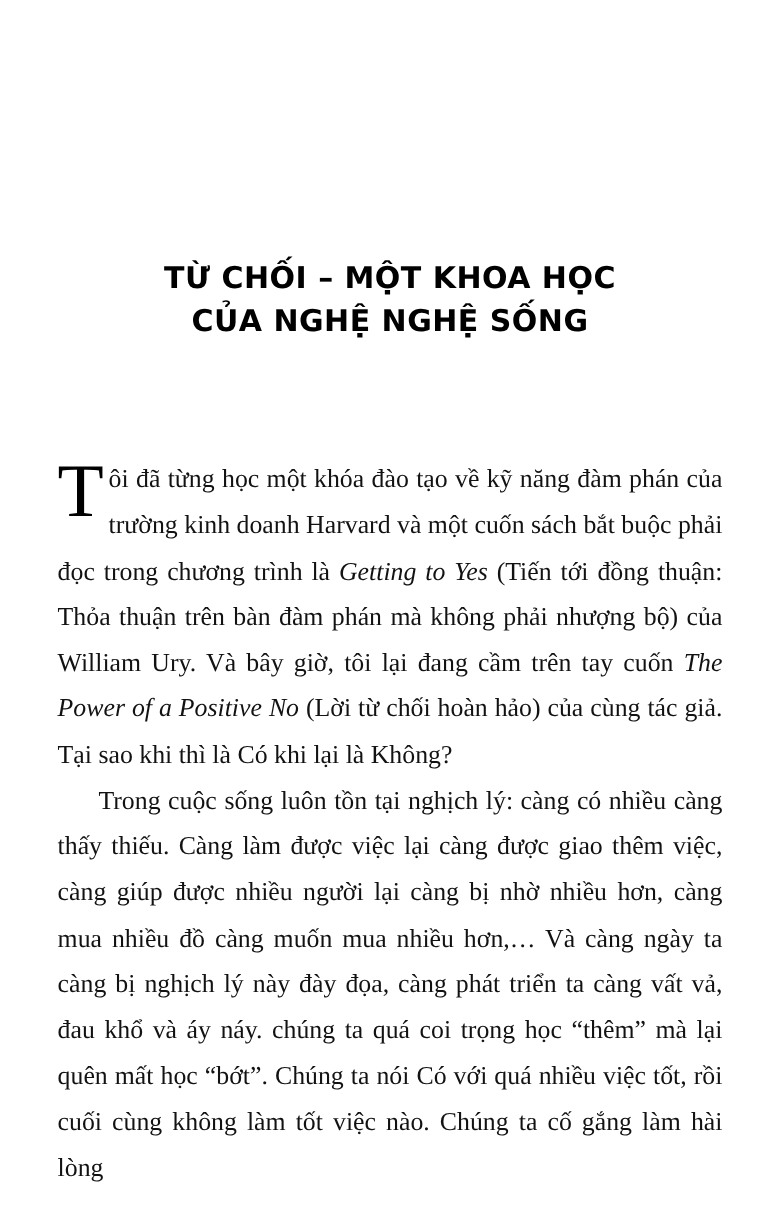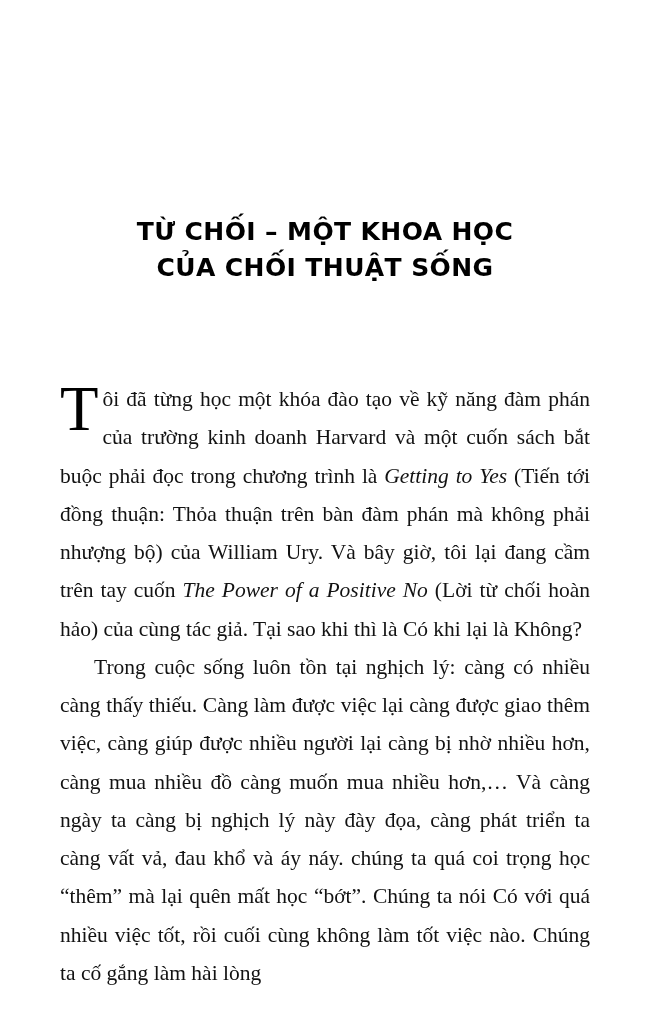--- a/index.html
+++ b/index.html
@@ -12,21 +12,21 @@
     height: 1024px;
     overflow: hidden;
     font-family: "Liberation Serif", serif;
     color: #111111;
   }
   .page {
     position: relative;
     width: 650px;
     height: 1024px;
     box-sizing: border-box;
-    padding: 0 60px;
+    padding: 0 48px;
     background: #ffffff;
   }
   .chapter-title {
     margin: 0;
     padding-top: 214px;
     text-align: center;
     font-family: "DejaVu Sans", sans-serif;
     font-weight: 700;
     font-size: 25px;
     line-height: 1.42;
@@ -69,21 +69,21 @@
     font-style: italic;
   }
 </style>
 </head>
 <body>
 
 <div class="page">
 
   <h1 class="chapter-title">
     <span class="line">TỪ CHỐI – MỘT KHOA HỌC</span>
-    <span class="line">CỦA CHỐI THUẬT SỐNG</span>
+    <span class="line">CỦA NGHỆ NGHỆ SỐNG</span>
   </h1>
 
   <div class="body-block">
 
     <p class="para first-para">
       <span class="dropcap">T</span><span>ôi đã từng học một khóa đào tạo về kỹ năng đàm phán của trường kinh doanh Harvard và một cuốn sách bắt buộc phải đọc trong chương trình là </span><em class="italic">Getting to Yes</em><span> (Tiến tới đồng thuận: Thỏa thuận trên bàn đàm phán mà không phải nhượng bộ) của William Ury. Và bây giờ, tôi lại đang cầm trên tay cuốn </span><em class="italic">The Power of a Positive No</em><span> (Lời từ chối hoàn hảo) của cùng tác giả. Tại sao khi thì là Có khi lại là Không?</span>
     </p>
 
     <p class="para">Trong cuộc sống luôn tồn tại nghịch lý: càng có nhiều càng thấy thiếu. Càng làm được việc lại càng được giao thêm việc, càng giúp được nhiều người lại càng bị nhờ nhiều hơn, càng mua nhiều đồ càng muốn mua nhiều hơn,… Và càng ngày ta càng bị nghịch lý này đày đọa, càng phát triển ta càng vất vả, đau khổ và áy náy. chúng ta quá coi trọng học “thêm” mà lại quên mất học “bớt”. Chúng ta nói Có với quá nhiều việc tốt, rồi cuối cùng không làm tốt việc nào. Chúng ta cố gắng làm hài lòng</p>
 

